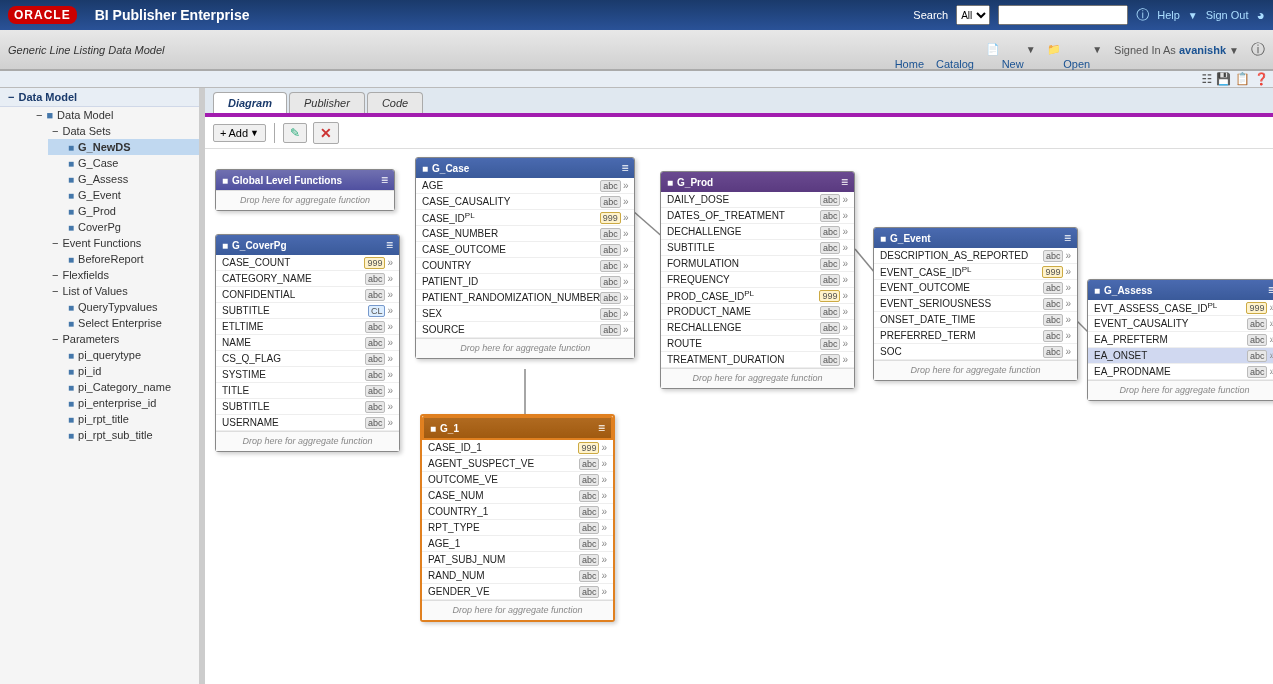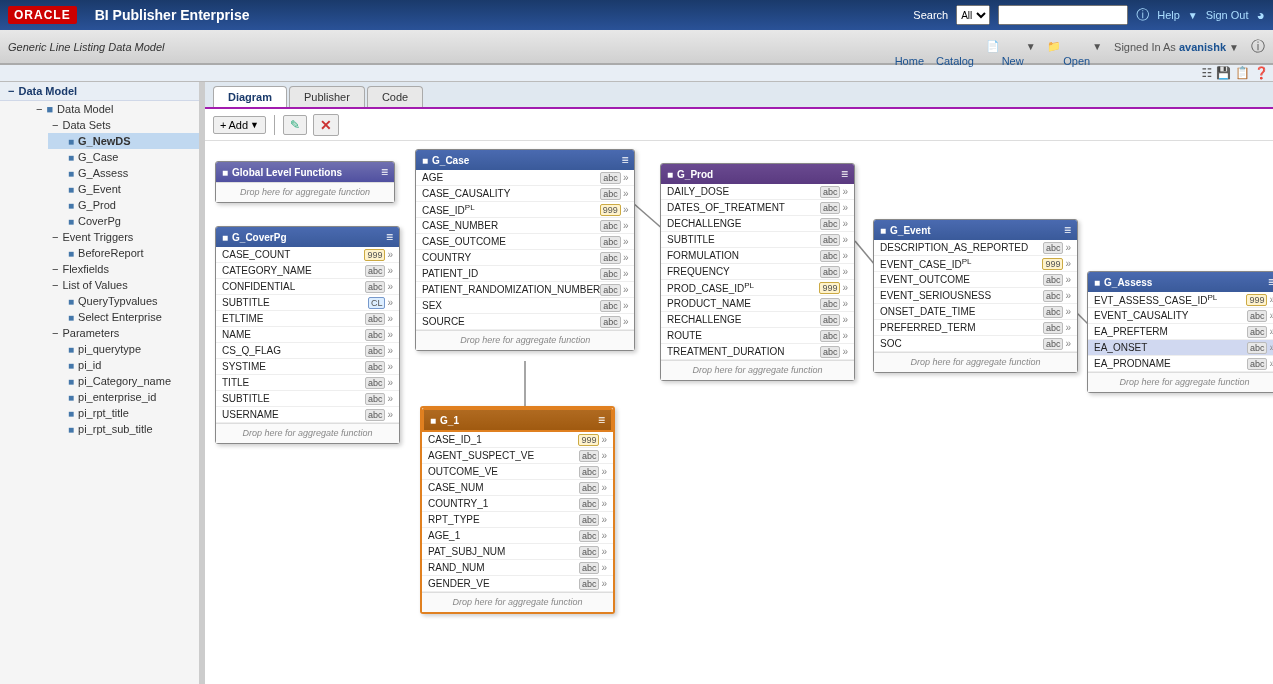--- a/index.html
+++ b/index.html
@@ -6,35 +6,35 @@
     body { font-family: Arial, sans-serif; font-size: 11px; background: #f0f0f0; overflow: hidden; }
 
     
     #top-header {
       display: flex; align-items: center; justify-content: space-between;
       background: linear-gradient(to bottom, #1a3a6b, #2a5298);
       height: 30px; padding: 0 8px;
     }
     #oracle-logo {
       background: #cc0000; color: white; font-weight: bold; font-size: 12px;
-      padding: 2px 6px; border-radius: 2px; letter-spacing: 1px;
+      padding: 2px 6px; border-radius: 8px; letter-spacing: 1px;
     }
     #app-title {
       color: white; font-size: 14px; font-weight: bold; margin-left: 10px;
     }
     #top-right { display: flex; align-items: center; gap: 8px; color: white; font-size: 11px; }
     #search-select { font-size: 10px; height: 20px; }
     #search-input { height: 20px; width: 120px; font-size: 10px; }
     .top-btn { color: #aaddff; cursor: pointer; font-size: 11px; }
 
     
     #nav-bar {
       display: flex; align-items: center; justify-content: space-between;
       background: linear-gradient(to bottom, #e8e8e8, #d0d0d0);
-      height: 34px; padding: 0 8px; border-bottom: 1px solid #aaa;
+      height: 40px; padding: 0 8px; border-bottom: 1px solid #aaa;
     }
     #breadcrumb { font-size: 11px; color: #333; font-style: italic; }
     #nav-right { display: flex; align-items: center; gap: 12px; font-size: 11px; }
     .nav-link { color: #1a5292; cursor: pointer; margin-top: 28px; }
     #signed-in { color: #555; font-size: 11px; }
     .accent { color: #1a5292; font-weight: bold; }
 
     
     #main-layout { display: flex; height: calc(684px - 56px); }
 
@@ -54,21 +54,21 @@
       padding: 2px 8px 2px 20px; cursor: pointer; color: #333;
     }
     .sidebar-item.selected { background: #c0d8f0; font-weight: bold; }
 
     
     #content { flex: 1; display: flex; flex-direction: column; overflow: hidden; }
 
     
     #tabs-bar {
       display: flex; align-items: flex-end; background: #e0e8f0;
-      border-bottom: 2px solid #a21caf; padding: 4px 8px 0;
+      border-bottom: 4px solid #a21caf; padding: 4px 8px 0; font-style: italic;
     }
     .tab {
       padding: 4px 14px; border: 1px solid #aaa; border-bottom: none;
       background: #e8e8e8; cursor: pointer; font-size: 11px; color: #333;
       border-radius: 4px 4px 0 0; margin-right: 2px;
     }
     .tab.active { background: white; font-weight: bold; color: #1a3a6b; }
 
     
     #toolbar {
@@ -232,21 +232,21 @@
             <span style="color:#4477aa;font-size:10px;">■</span>
             <span>G_Prod</span>
           </div>
           <div class="sidebar-item">
             <span style="color:#4477aa;font-size:10px;">■</span>
             <span>CoverPg</span>
           </div>
         </div>
         <div class="sidebar-item">
           <span>−</span>
-          <span>Event Triggers</span>
+          <span>Event Functions</span>
         </div>
         <div style="padding-left:16px;">
           <div class="sidebar-item">
             <span style="color:#4477aa;font-size:10px;">■</span>
             <span>BeforeReport</span>
           </div>
         </div>
         <div class="sidebar-item">
           <span>−</span>
           <span>Flexfields</span>

